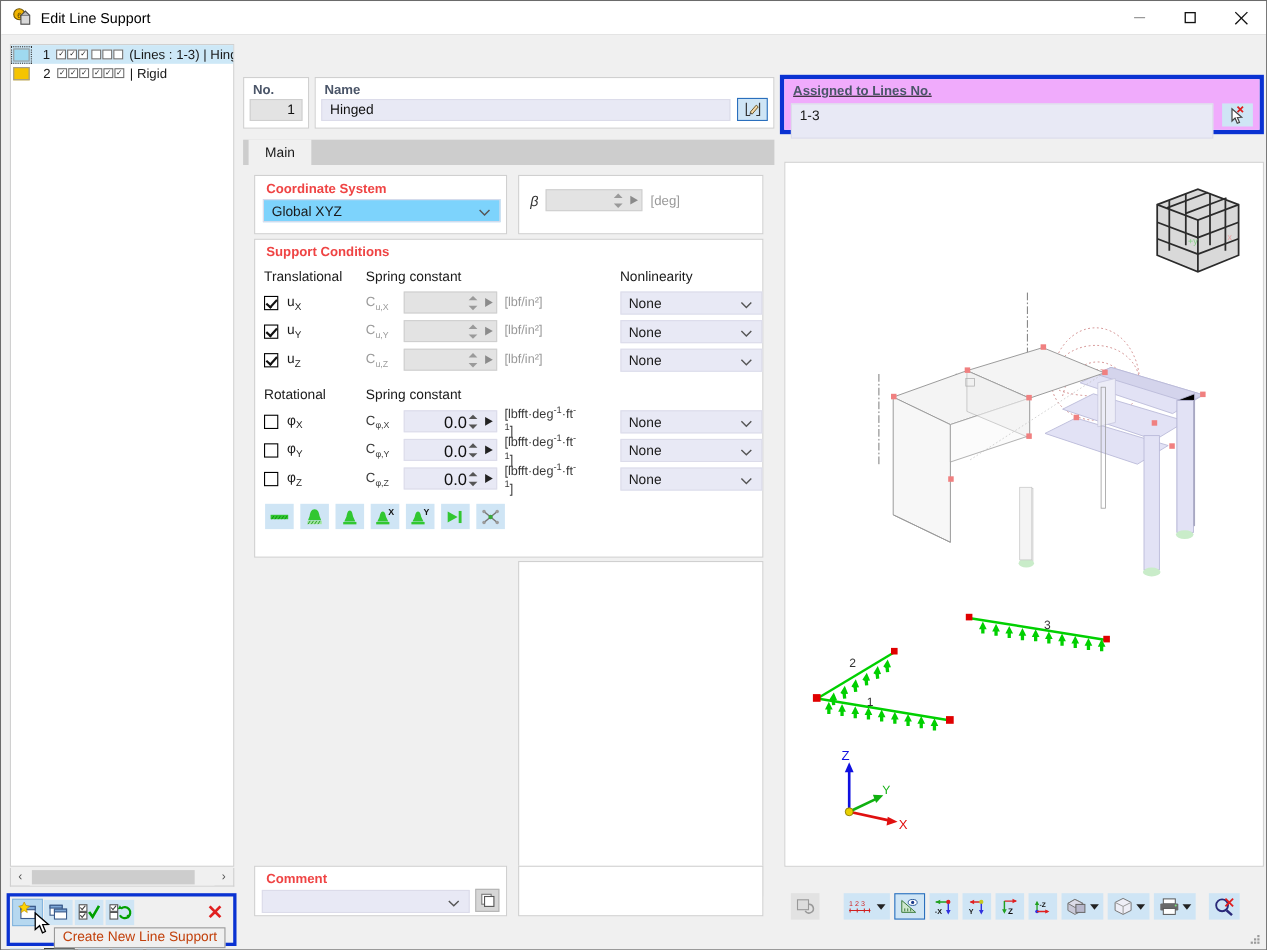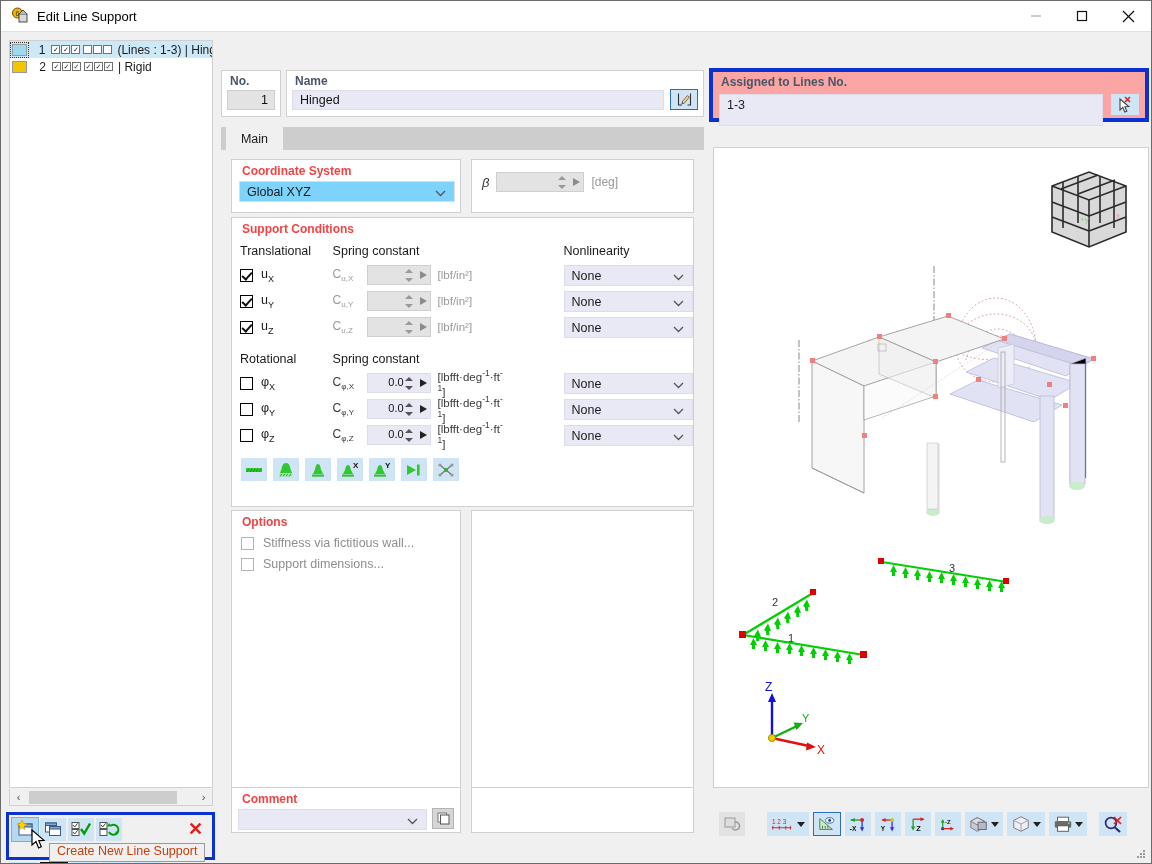--- a/index.html
+++ b/index.html
@@ -86,21 +86,21 @@
               background:#fff; border:1px solid #d0d0d0; }
   .name-val { margin:2px 39px 0 5px; height:20px; background:#e8e9f5; border:1px solid #dcdcea;
               padding:2px 0 0 7px; font-size:12.5px; color:#111; }
   .name-edit-btn { position:absolute; right:5px; top:18px; width:28px; height:21px;
                    background:#cfe5f5; border:1px solid #2a6fbd; display:flex;
                    align-items:center; justify-content:center; }
 
   
   .assigned { position:absolute; left:708px; top:36px; width:440px; height:54px;
               border:4px solid #0a32d2; background:#fff; }
-  .assigned-inner { background:#fca5a5; width:100%; height:100%; position:relative; }
+  .assigned-inner { background:#f0abfc; width:100%; height:100%; position:relative;text-decoration:underline; }
   .assigned-val { position:absolute; left:6px; top:22px; right:42px; height:32px;
                   background:#e8e9f5; border:1px solid #dcdcea; padding:3px 0 0 7px;
                   font-size:12.5px; }
   .assigned-btn { position:absolute; right:6px; top:22px; width:28px; height:21px;
                   background:#cfe5f5; display:flex; align-items:center; justify-content:center; }
 
   
   .tabstrip { position:absolute; left:220px; top:95px; width:483px; height:23px;
               background:#cdcdcd; }
   .tab { position:absolute; left:5px; top:0; width:57px; height:23px; background:#f0f0f0;
@@ -141,22 +141,22 @@
   .cond-row { display:flex; align-items:center; height:26px; }
   .cb { width:13px; height:13px; border:1px solid #000; background:#fff; position:relative;
         flex:none; margin-right:8px; }
   .cb.checked::after { content:""; position:absolute; left:3px; top:0px; width:4px; height:8px;
         border:solid #111; border-width:0 2px 2px 0; transform:rotate(42deg); }
   .dof { font-size:12.5px; }
   .dof sub { font-size:9px; }
   .ctag { width:34px; color:#9a9a9a; font-size:12px; }
   .ctag.act { color:#3a3a3a; }
   .ctag sub { font-size:8px; }
-  .numin { width:64px; height:20px; background:#e3e3e3; border:1px solid #cfcfcf;
-           position:relative; text-align:right; padding:2px 26px 0 0; font-size:11px; color:#666; }
+  .numin { width:85px; height:20px; background:#e3e3e3; border:1px solid #cfcfcf;
+           position:relative; text-align:right; padding:2px 26px 0 0; font-size:15px; color:#666; }
   .numin.act { background:#e8e9f5; border-color:#dcdcea; color:#111; }
   .u { width:80px; padding-left:7px; color:#9a9a9a; font-size:11.5px; }
   .u.act { color:#3a3a3a; }
   .u sup { font-size:8.5px; }
   .nlsel { width:130px; height:21px; background:#e8e9f5; border:1px solid #dcdcea;
            position:relative; padding:3px 0 0 7px; font-size:12.5px; }
   .sp-gap { height:12px; }
 
   .icon-row { display:flex; gap:6px; padding:10px 0 0 9px; }
   .ibtn { width:26px; height:23px; background:#cfe5f5; display:flex; align-items:center;
@@ -646,31 +646,20 @@
               <circle cx="4" cy="4" r="1.6" fill="#9a9a9a"></circle>
                 <circle cx="16" cy="4" r="1.6" fill="#9a9a9a"></circle>
               <circle cx="4" cy="14" r="1.6" fill="#9a9a9a"></circle>
                 <circle cx="16" cy="14" r="1.6" fill="#9a9a9a"></circle>
               <circle cx="10" cy="9" r="2" fill="#3aa83a"></circle>
             </svg>
           </div>
         </div>
       </div>
 
-      <div class="grp opt-grp">
-        <div class="grp-lbl">Options</div>
-        <div class="opt-row">
-          <span class="cb-dim"></span>
-          <span class="opt-txt">Stiffness via fictitious wall...</span>
-        </div>
-        <div class="opt-row">
-          <span class="cb-dim"></span>
-          <span class="opt-txt">Support dimensions...</span>
-        </div>
-      </div>
 
       <div class="grp opt-right"></div>
 
       <div class="grp cmt-grp">
         <div class="grp-lbl">Comment</div>
         <div class="cmt-in">
           <span></span>
           <span class="chev">
             <svg width="11" height="9">
                 <path d="M1 2 L5.5 6.5 L10 2" stroke="#555" stroke-width="1.3" fill="none"></path>

